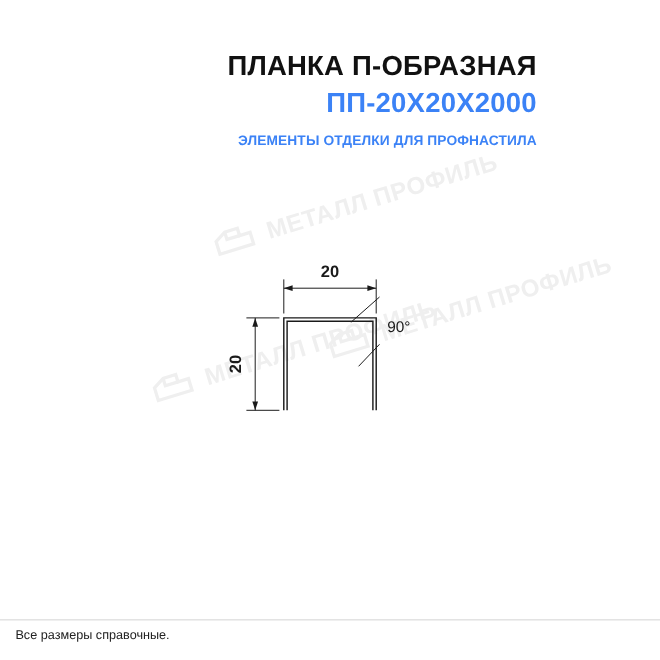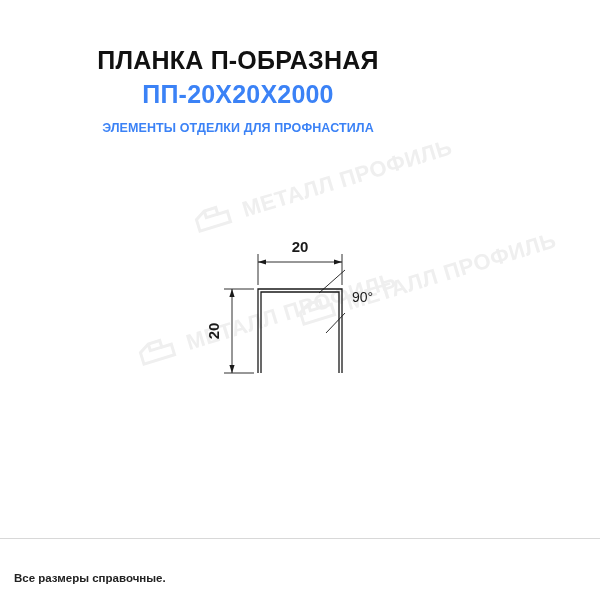--- a/index.html
+++ b/index.html
@@ -20,23 +20,23 @@
     position: relative;
     width: 600px;
     height: 600px;
     box-sizing: border-box;
   }
 
   
   .header {
     position: absolute;
     top: 46px;
-    left: 0;
+    left: 12px;
     width: 476px;
-    text-align: center;
+    text-align: right;
   }
   .title-1 {
     font-size: 25px;
     font-weight: bold;
     letter-spacing: 0.2px;
     line-height: 1.18;
     color: #111;
   }
   .title-2 {
     font-size: 25px;
@@ -90,23 +90,22 @@
     height: 180px;
   }
 
   
   .footer {
     position: absolute;
     left: 0;
     bottom: 0;
     width: 600px;
     border-top: 1px solid #d8d8d8;
-    padding: 31px 14px 12px 14px;
+    padding: 6px 14px 12px 14px;
     box-sizing: border-box;
-    font-weight: bold;
   }
   .footer-line {
     font-size: 11.5px;
     color: #222;
     line-height: 1.55;
   }
 </style>
 </head>
 <body>
 

